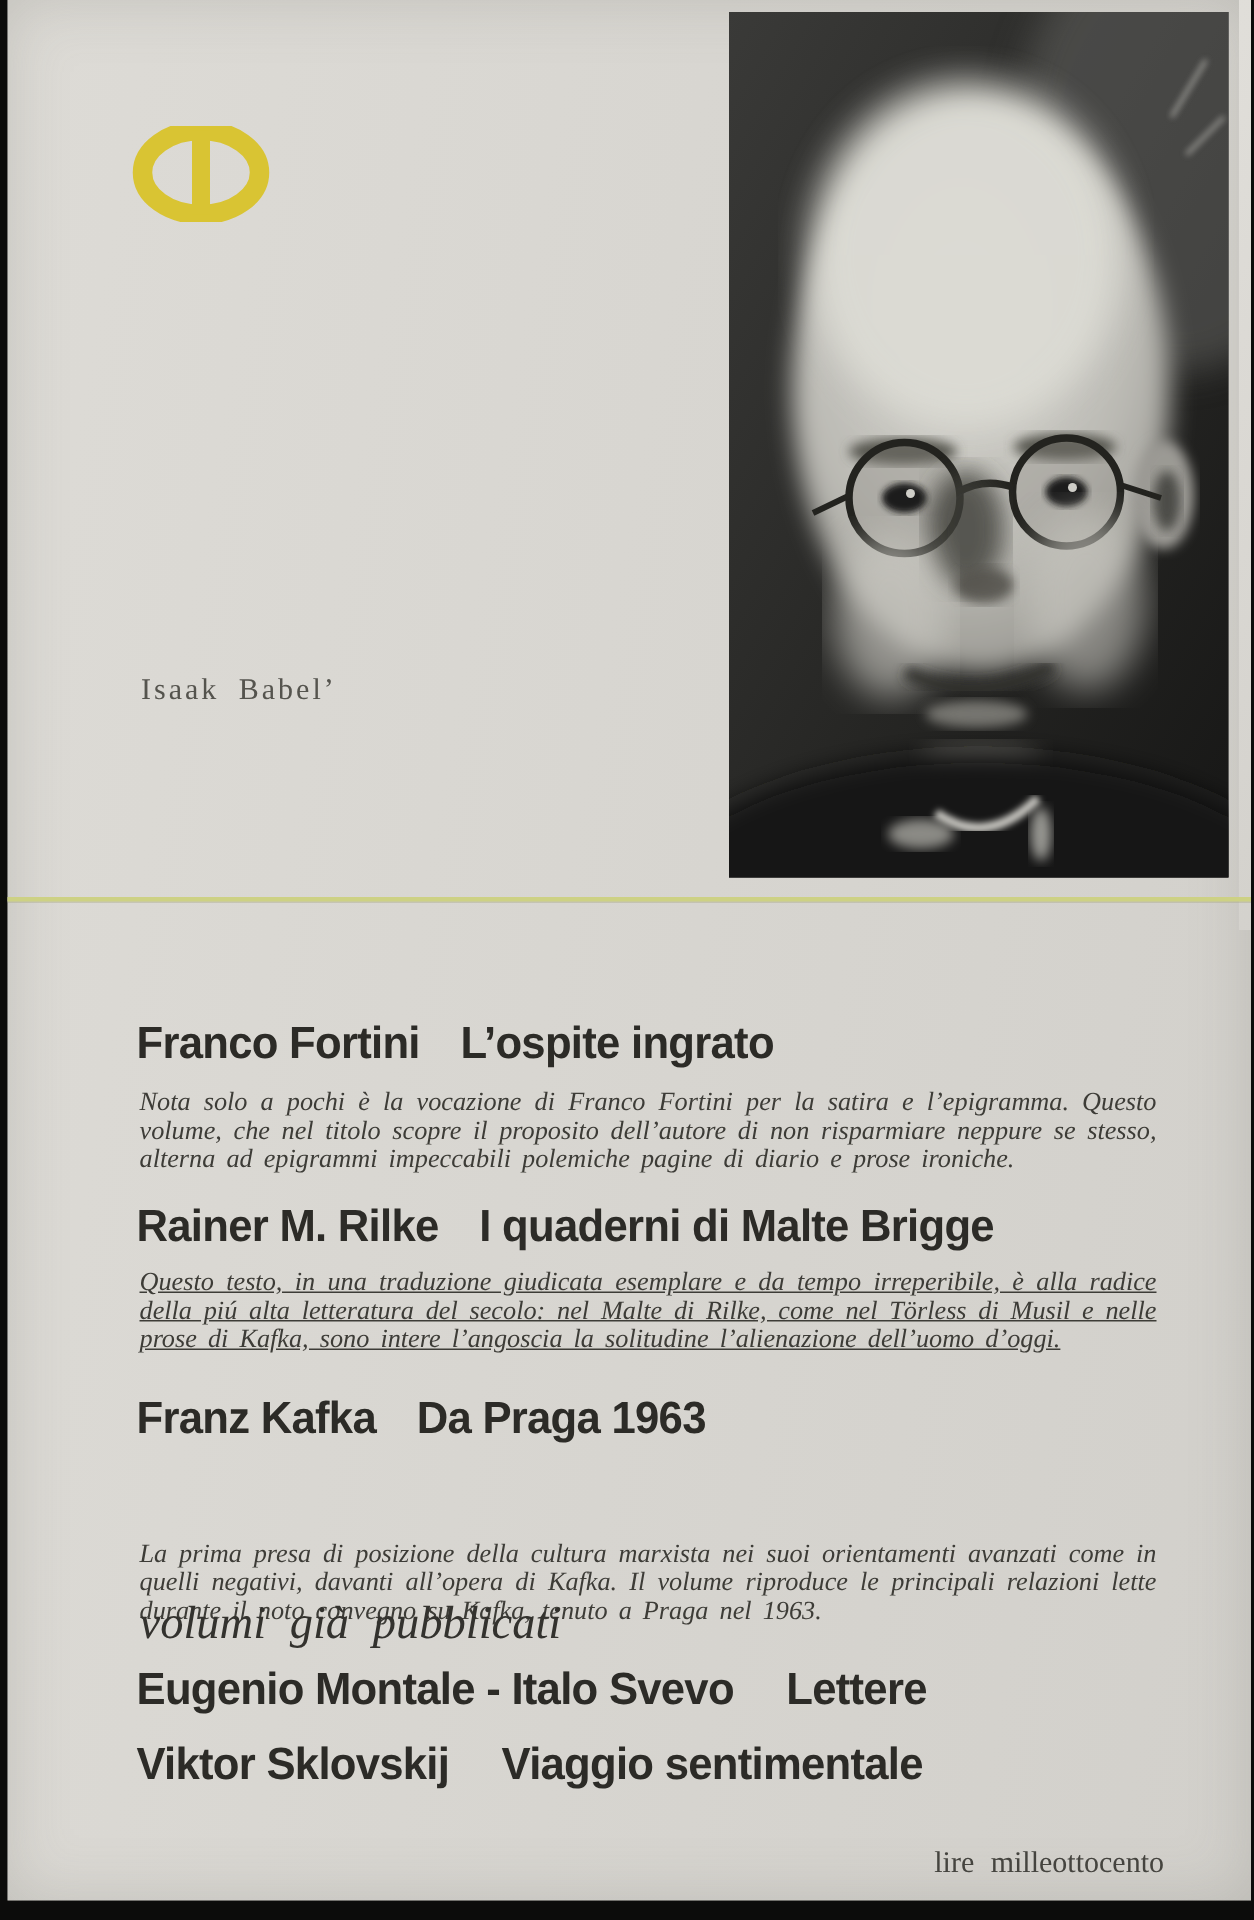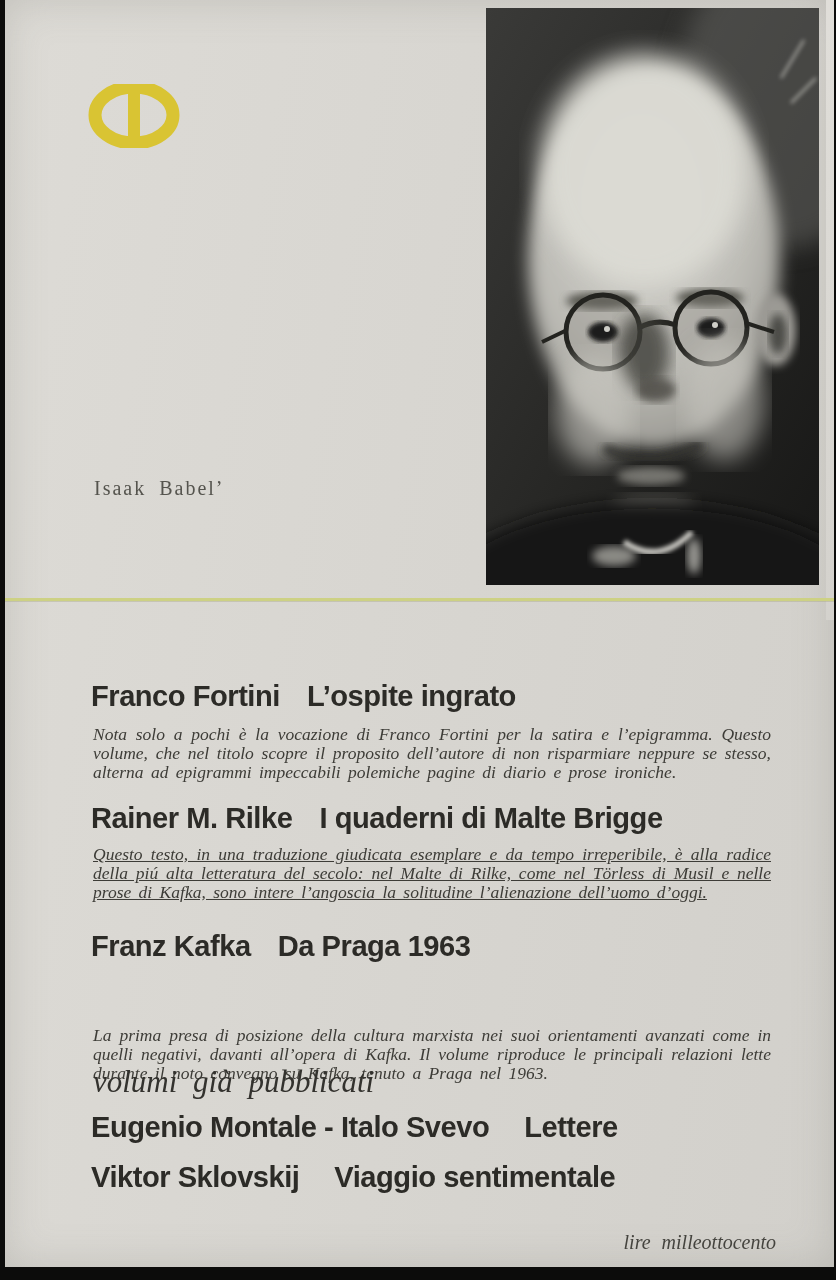--- a/index.html
+++ b/index.html
@@ -25,21 +25,20 @@
   
   .photo{
     position:absolute;left:481px;top:8px;width:333px;height:577px;
     background:#222;
   }
   .photo svg{display:block;width:100%;height:100%;}
   .caption{
     position:absolute;left:89px;top:449px;
     font-size:20px;color:#55544e;letter-spacing:2px;
     word-spacing:6px;
-    margin-top:28px;
   }
   .divider{
     position:absolute;left:0;right:0;top:598px;height:3px;
     background:#cdd184;
     box-shadow:0 1px 0 rgba(160,160,120,.35);
   }
   .series-heading{
     position:absolute;left:88px;top:610px;width:720px;
     font-style:italic;font-size:37px;color:#33322e;
     word-spacing:10px;letter-spacing:.5px;
@@ -67,21 +66,21 @@
   .published-heading{
     position:absolute;left:88px;top:1064px;
     font-style:italic;font-size:31px;color:#33322e;
     word-spacing:8px;
   }
   .pub-1{top:1110px;}
   .pub-2{top:1160px;}
   .pub .t{margin-left:36px;}
   .price{
     position:absolute;right:58px;top:1231px;
-    font-style:italic;font-size:20px;color:#45443f;
+    font-size:20px;color:#45443f;
     word-spacing:6px;
   }
 </style>
 </head>
 <body>
 
 <div class="cover">
 
   <div class="edge-right"></div>
 

